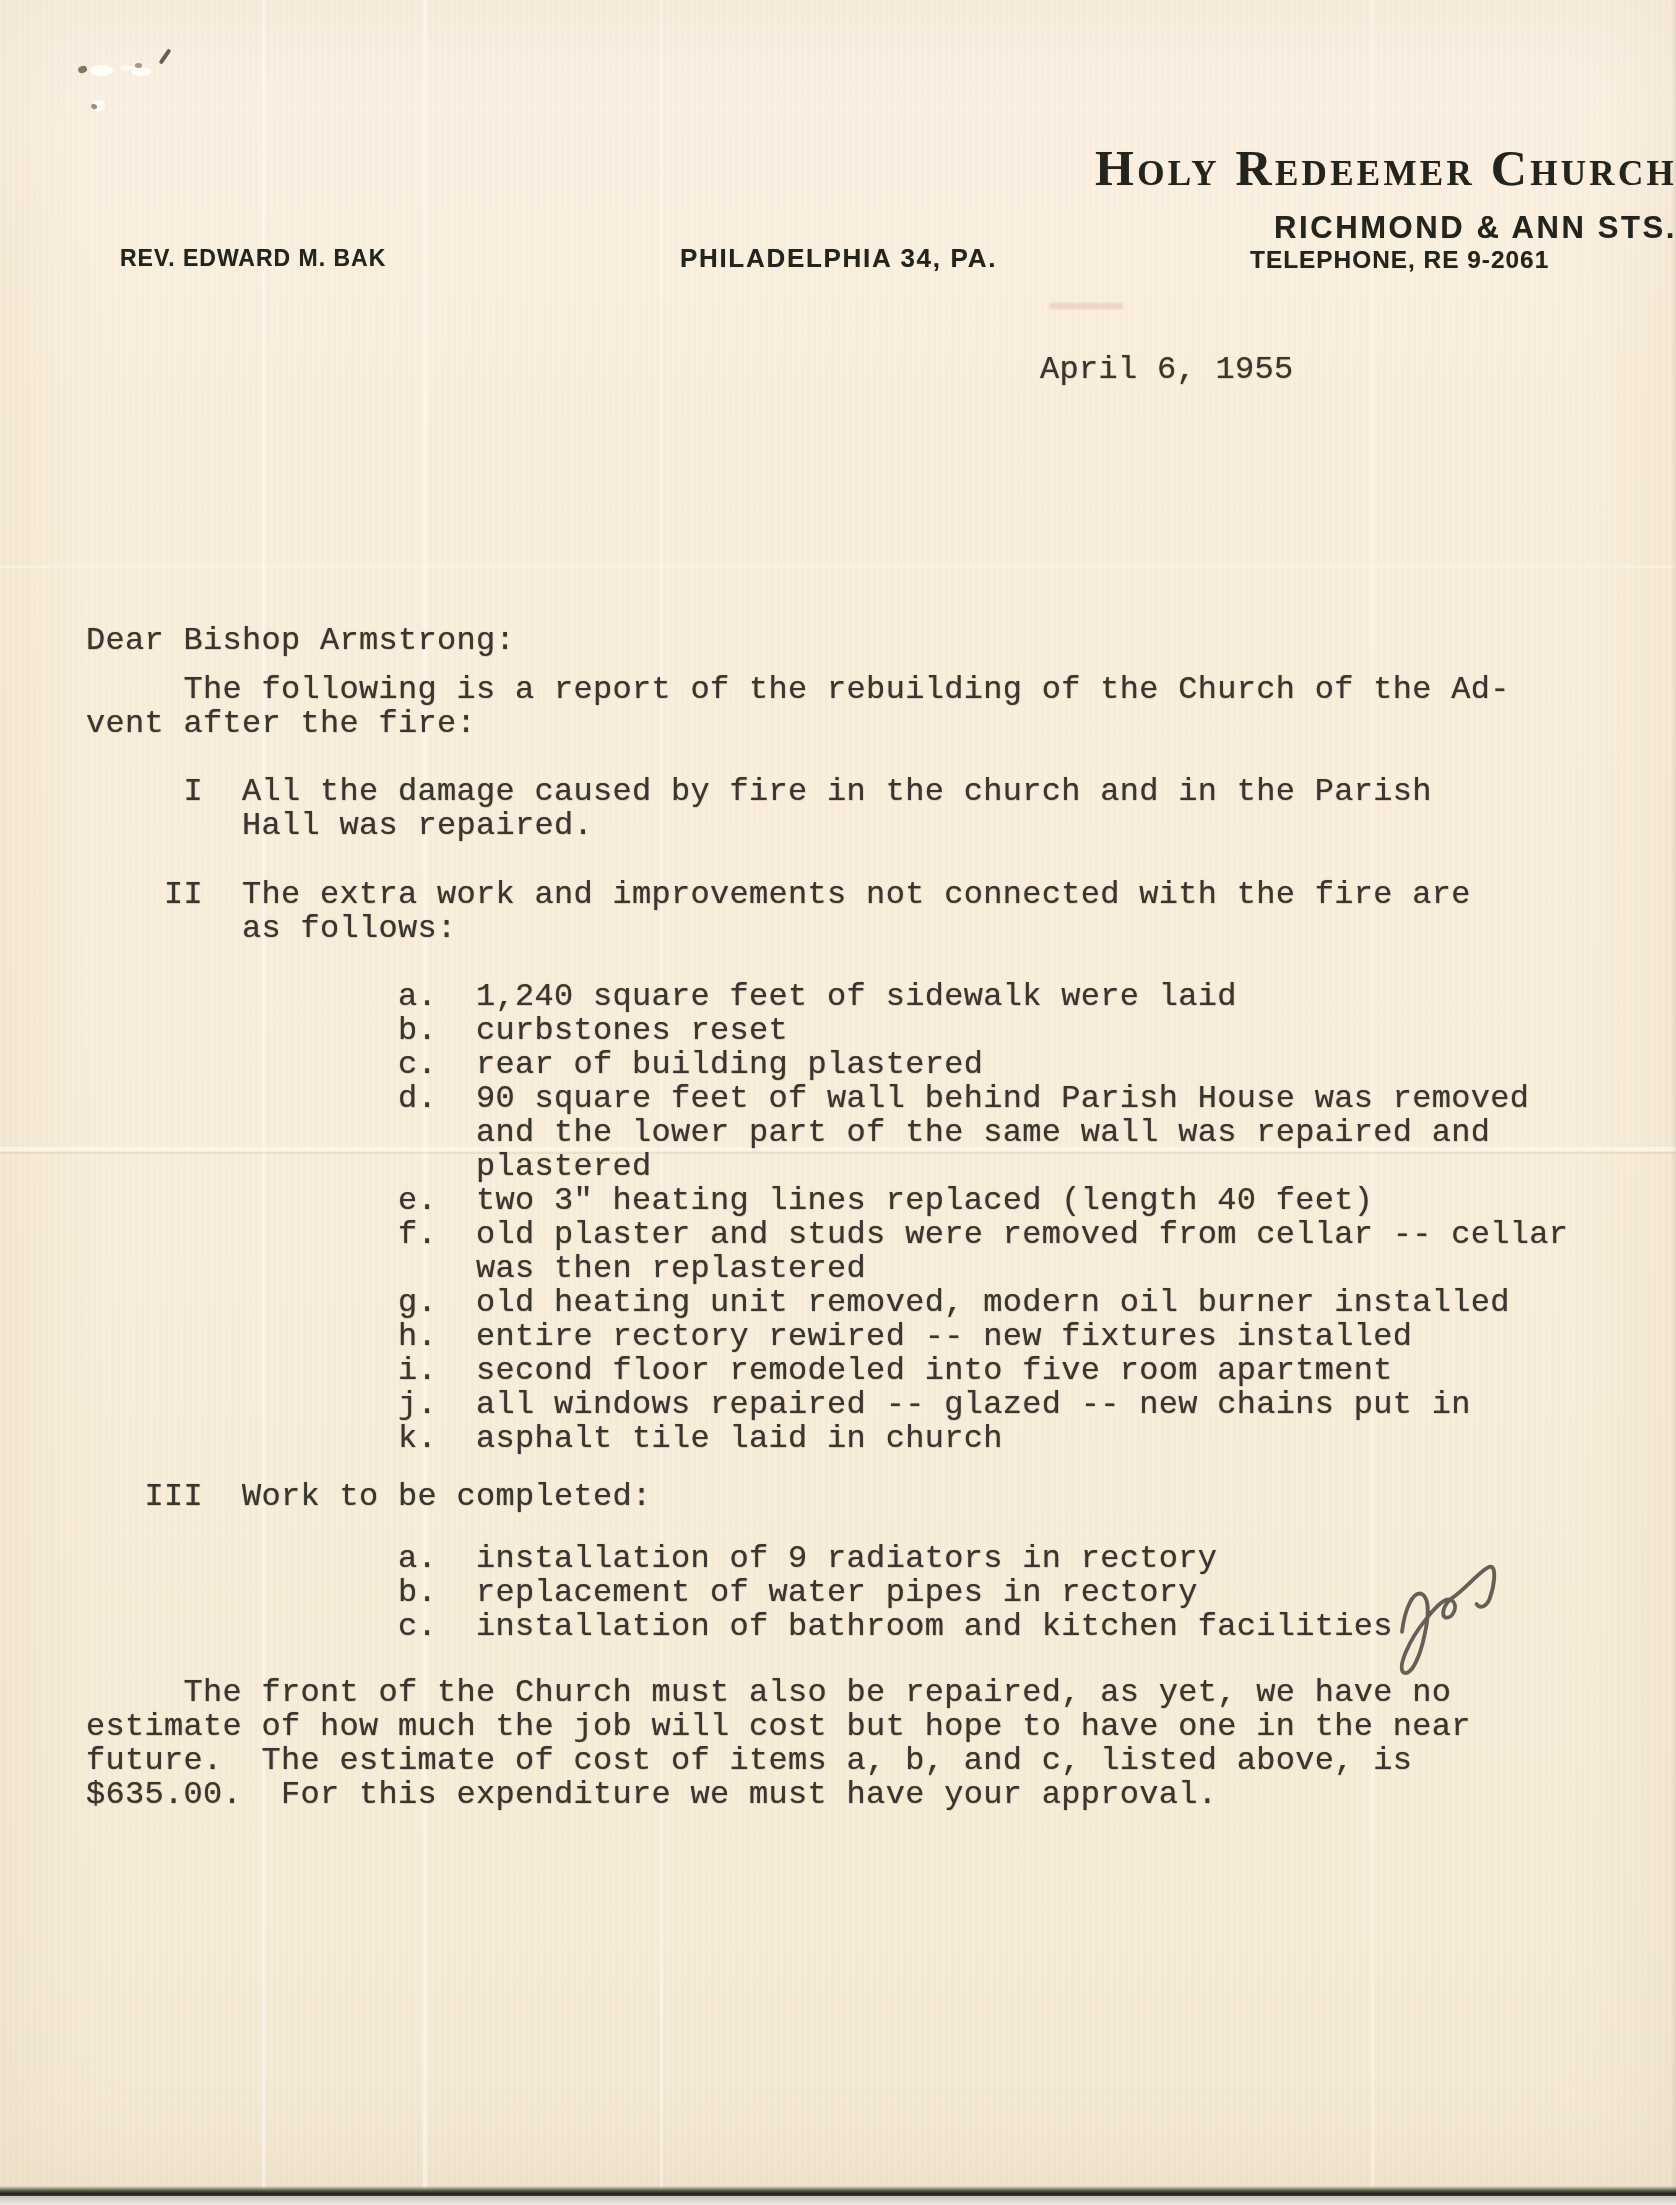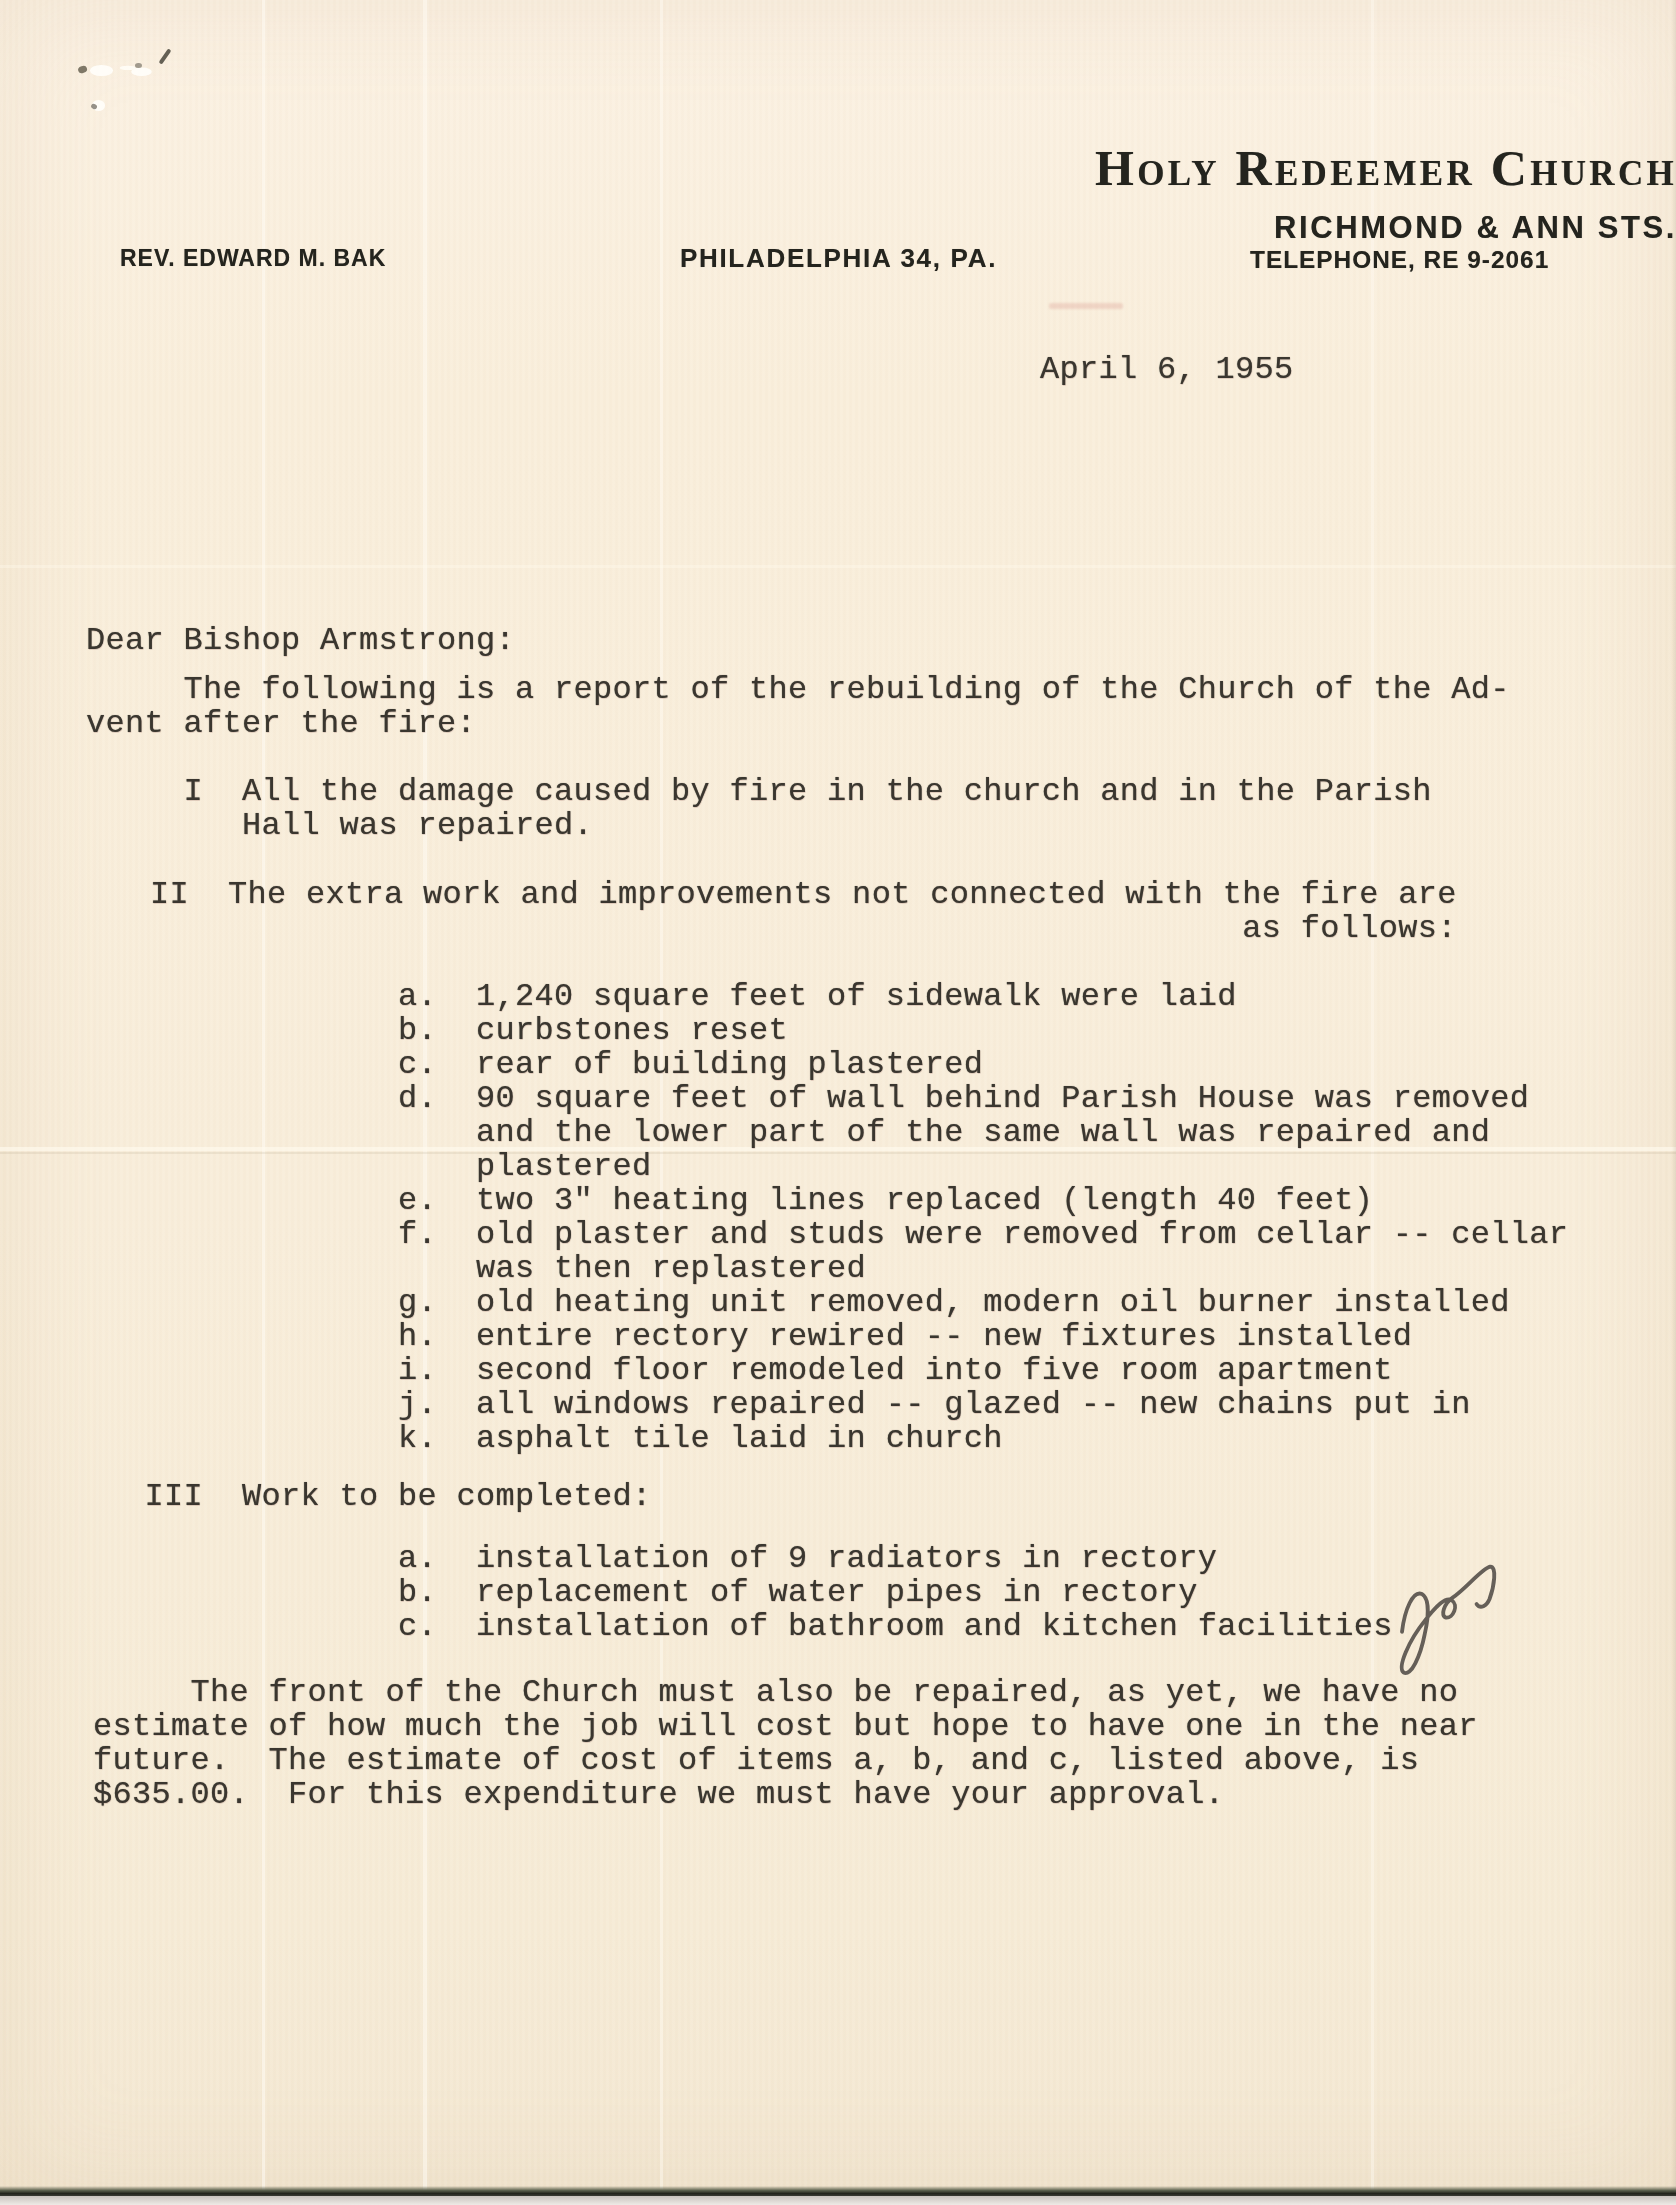--- a/index.html
+++ b/index.html
@@ -41,25 +41,25 @@
   
   .typed{position:absolute;margin:12px;white-space:pre;
          font-family:"Liberation Mono", monospace;font-size:32px;line-height:34px;letter-spacing:0.3px;
          color:#3a362f;
          text-shadow:0 0 1px rgba(58,54,47,.55),0.5px 0.5px 0 rgba(150,70,70,.14),-0.5px -0.5px 0 rgba(60,105,80,.13);}
   .t-date{left:1028px;top:341px;}
   .t-recipient{left:74px;top:393px;}
   .t-salutation{left:74px;top:612px;}
   .t-intro{left:74px;top:661px;}
   .t-item1{left:74px;top:763px;}
-  .t-item2{left:60px;top:866px;text-align:right;}
+  .t-item2{left:74px;top:866px;}
   .t-list1{left:74px;top:968px;}
   .t-item3{left:74px;top:1468px;}
   .t-list2{left:74px;top:1530px;}
-  .t-closing{left:81px;top:1664px;}
+  .t-closing{left:74px;top:1664px;}
   
   .handwrite{position:absolute;left:1386px;top:1564px;width:140px;height:114px;transform:rotate(-4deg);}
   .handwrite svg{display:block;width:100%;height:100%;}
   .sr{position:absolute;width:0.7px;height:0.7px;overflow:hidden;opacity:0;}
 </style>
 </head>
 <body>
 
 <div class="scan">
   <div class="paper">

